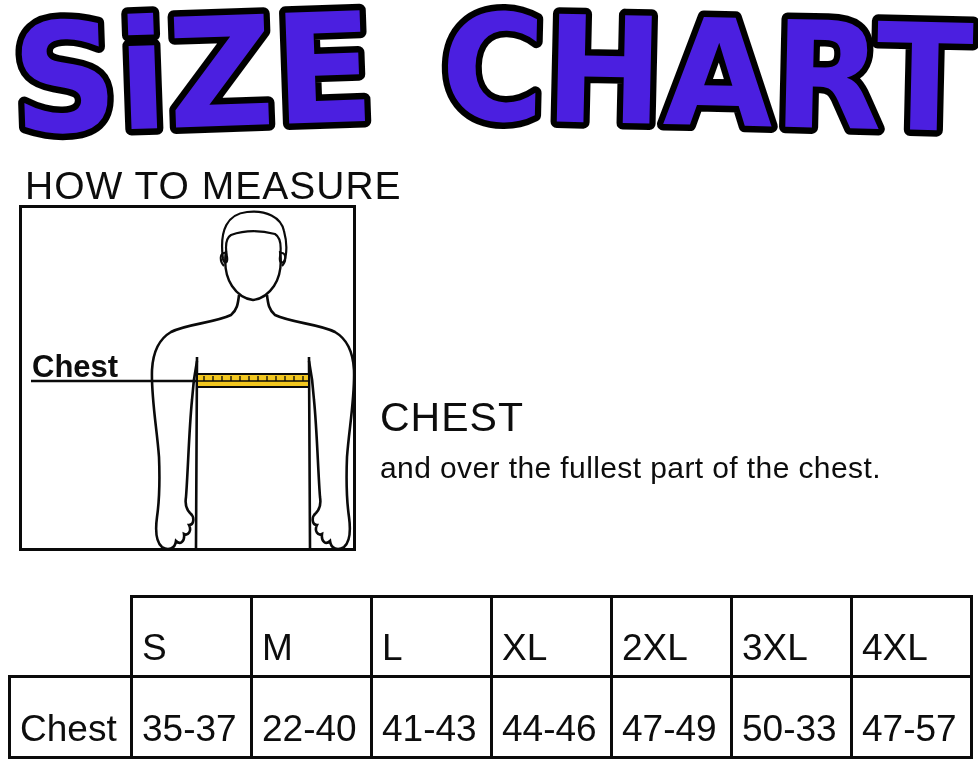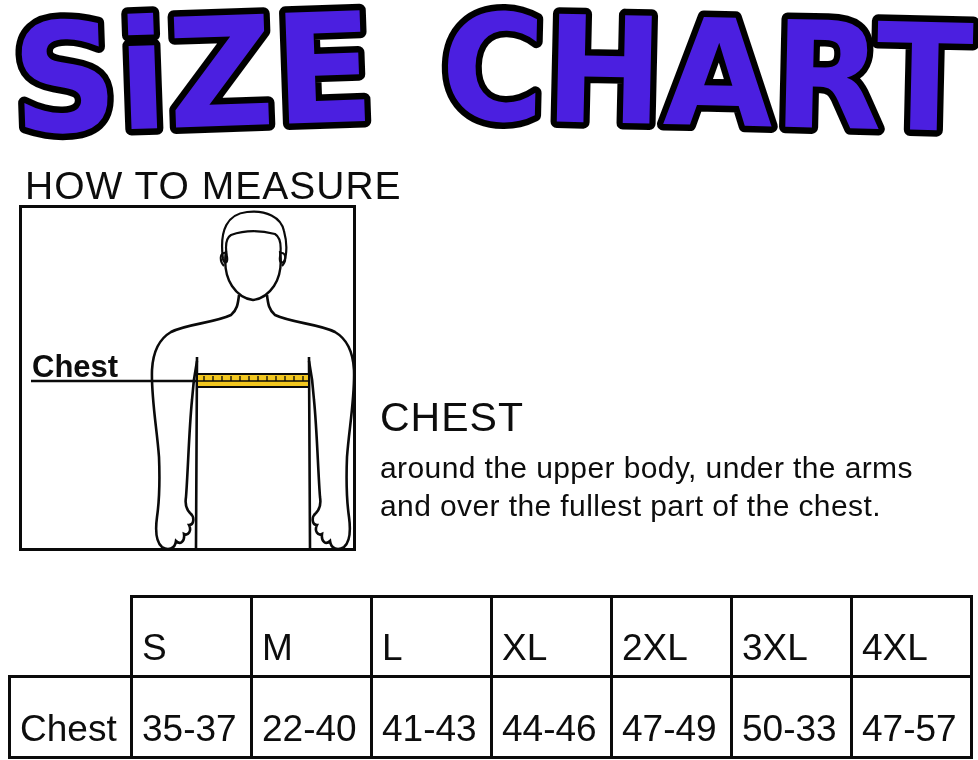--- a/index.html
+++ b/index.html
@@ -136,21 +136,20 @@
     <path class="ln" stroke-width="1.6" d="M 178 176 H 290"></path>
     <path class="ln" stroke-width="1.3" d="M185 171 V176 M194 171 V176 M203 171 V176 M212 171 V176 M221 171 V176 M230 171 V176
              M239 171 V176 M248 171 V176 M257 171 V176 M266 171 V176 M275 171 V176 M284 171 V176"></path>
 
     <path class="ln" stroke-width="2.4" d="M 12 176 H 178"></path>
     <text class="chest-label-text" x="13" y="172">Chest</text>
   </svg>
 
   <div class="chest-heading">CHEST</div>
   <div class="chest-lines">
-    <div>around the upper body, under the arms</div>
     <div>and over the fullest part of the chest.</div>
   </div>
 
   <table class="size-table">
     <colgroup>
       <col style="width:122px">
         <col style="width:120px">
         <col style="width:120px">
         <col style="width:120px">
       <col style="width:120px">

